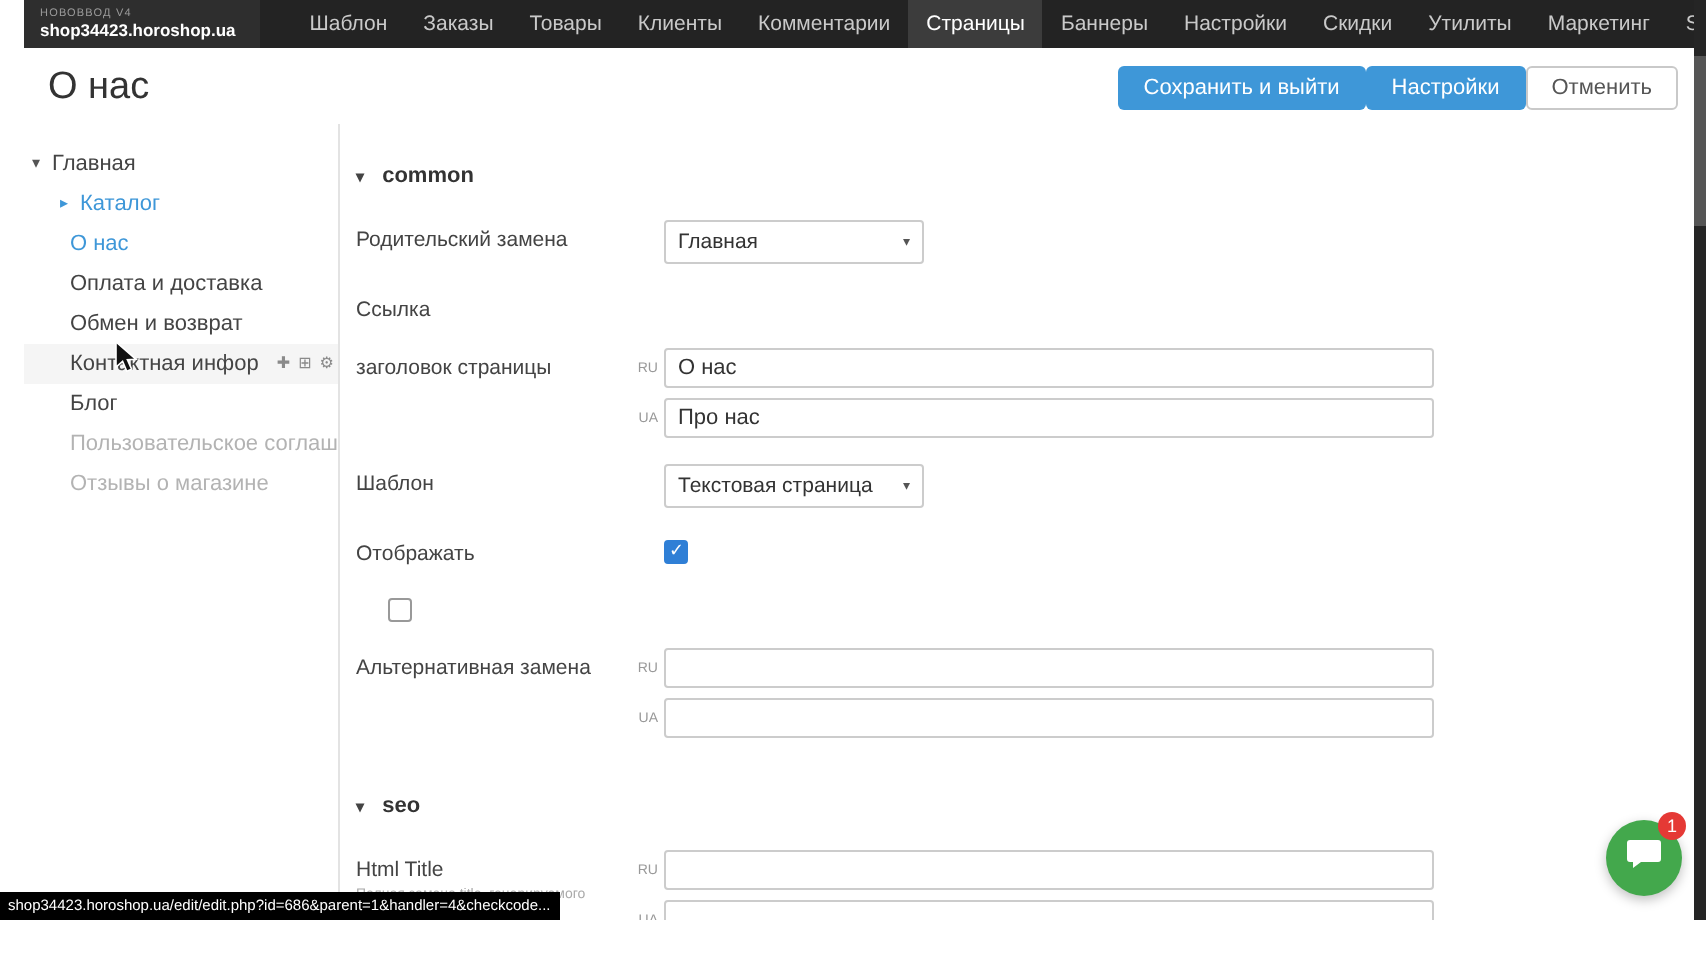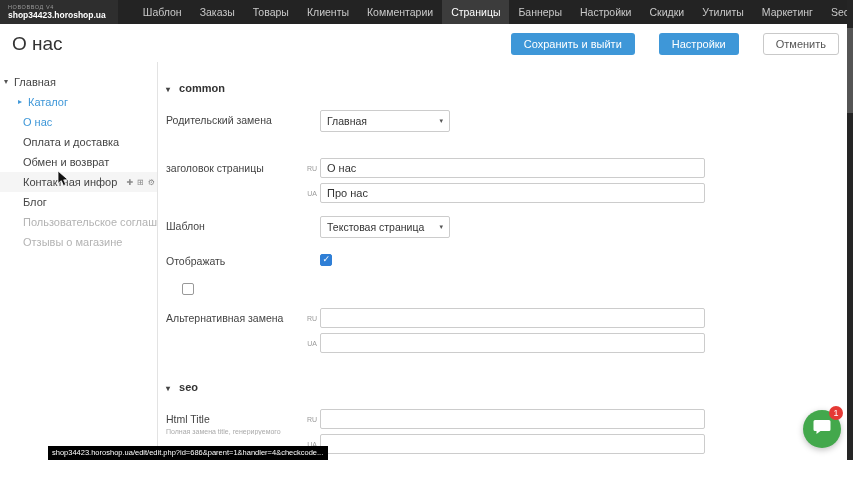--- a/index.html
+++ b/index.html
@@ -1,32 +1,32 @@
 <!DOCTYPE html>
 <html><head>
 <meta charset="utf-8">
 <style>
   * { margin:0; padding:0; box-sizing:border-box; }
   html,body { width:853px; height:480px; }
   body { font-family:"Liberation Sans", sans-serif; background:#fff; overflow:hidden; }
-  .screen { position:relative; width:853px; height:460px; overflow:hidden; background:#fff; }
+  .screen { position:relative; width:853px; height:460px; overflow:hidden; background:#fff;padding-left:12px; }
 
   
   .topbar { height:24px; background:#232323; display:flex; align-items:stretch; }
   .brand { background:#2e2e2e; padding:2px 12px 2px 8px; display:flex; flex-direction:column; justify-content:center; cursor:pointer; }
   .brand-small { font-size:5.5px; color:#9a9a9a; letter-spacing:.6px; }
   .brand-main { font-size:8.5px; color:#fff; font-weight:bold; white-space:nowrap; }
   .menu { display:flex; align-items:stretch; margin-left:16px; flex:1; }
   .menu-item { font-size:10.5px; color:#c9c9c9; padding:0 9px; display:flex; align-items:center; cursor:pointer; white-space:nowrap; }
   .menu-item.active { background:#3c3c3c; color:#fff; }
 
   
   .page-header { display:flex; align-items:center; justify-content:space-between; padding:9px 14px 7px 12px; height:38px; }
   .page-title { font-size:19px; color:#333; font-weight:400; }
-  .header-buttons { display:flex; gap:24px; }
+  .header-buttons { display:flex; gap:0; }
   .btn { font-size:11px; border-radius:3px; padding:4px 12px; border:1px solid transparent; cursor:pointer; font-family:inherit; }
   .btn-primary { background:#3e97d8; color:#fff; }
   .btn-outline { background:#fff; color:#555; border-color:#c9c9c9; }
 
   
   .page-body { display:flex; height:418px; }
   .sidebar { width:158px; flex-shrink:0; border-right:1px solid #e3e3e3; padding-top:10px; }
   .tree-item { position:relative; font-size:11px; color:#444; padding:4px 2px 4px 23px; cursor:pointer; white-space:nowrap; overflow:hidden; }
   .tree-item .caret { position:absolute; left:4px; top:5px; font-size:8px; color:#555; }
   .tree-item.root { padding-left:14px; }
@@ -52,21 +52,21 @@
   .tinput { width:385px; height:20px; border:1px solid #ccc; border-radius:2px; font-size:11px; padding:0 6px; color:#333; font-family:inherit; }
   .sel { width:130px; height:22px; border:1px solid #ccc; border-radius:2px; background:#fff; display:flex; align-items:center; justify-content:space-between; padding:0 6px; font-size:10.5px; color:#333; cursor:pointer; }
   .sel .sel-caret { font-size:7px; color:#555; }
   .link-value { font-size:10.5px; color:#333; padding-top:3px; margin-right:8px; }
   .mini-btn { font-size:10px; color:#444; background:#fff; border:1px solid #c9c9c9; border-radius:3px; padding:3px 8px; margin-right:6px; cursor:pointer; font-family:inherit; }
   .checkbox { width:12px; height:12px; border:1px solid #999; border-radius:2px; background:#fff; cursor:pointer; position:relative; margin-top:3px; }
   .checkbox.checked { background:#2f7fd6; border-color:#2f7fd6; }
   .checkbox.checked::after { content:"✓"; position:absolute; left:1.5px; top:-1px; font-size:9px; color:#fff; }
 
   
-  .status-tooltip { position:absolute; left:0; bottom:0; background:#000; color:#fff; font-size:7.5px; padding:2px 5px 3px 4px; z-index:30; white-space:nowrap;margin-left:48px; }
+  .status-tooltip { position:absolute; left:0; bottom:0; background:#000; color:#fff; font-size:7.5px; padding:2px 5px 3px 4px; z-index:30; white-space:nowrap; }
   .chat-widget { position:absolute; right:12px; bottom:12px; width:38px; height:38px; border-radius:50%; background:#43a84c; display:flex; align-items:center; justify-content:center; box-shadow:0 2px 6px rgba(0,0,0,.25); cursor:pointer; z-index:25; }
   .chat-badge { position:absolute; top:-4px; right:-2px; min-width:14px; height:14px; border-radius:7px; background:#e53935; color:#fff; font-size:9px; display:flex; align-items:center; justify-content:center; padding:0 3px; }
   .scrollbar { position:absolute; right:0; top:0; width:6px; height:480px; background:#252525; z-index:40; }
   .scroll-thumb { position:absolute; top:28px; right:0; width:6px; height:85px; background:#555; cursor:grab; }
   .scroll-down { position:absolute; bottom:0; right:0; width:6px; height:10px; background:#333; color:#999; font-size:5px; text-align:center; line-height:10px; cursor:pointer; }
   .mouse-cursor { position:absolute; left:57px; top:170px; z-index:50; pointer-events:none; }
 </style>
 </head>
 <body>
 
@@ -158,20 +158,21 @@
             <span class="lang"></span>
             <div class="sel">
               <span>Главная</span>
               <span class="sel-caret">▾</span>
             </div>
           </div>
         </div>
       </div>
 
       <div class="frow">
+        <span class="flabel">Ссылка</span>
       </div>
 
       <div class="frow">
         <span class="flabel">заголовок страницы</span>
         <div class="fcontrols">
           <div class="ctl-line">
             <span class="lang">RU</span>
             <input class="tinput" type="text" value="О нас" style="">
           </div>
           <div class="ctl-line">

